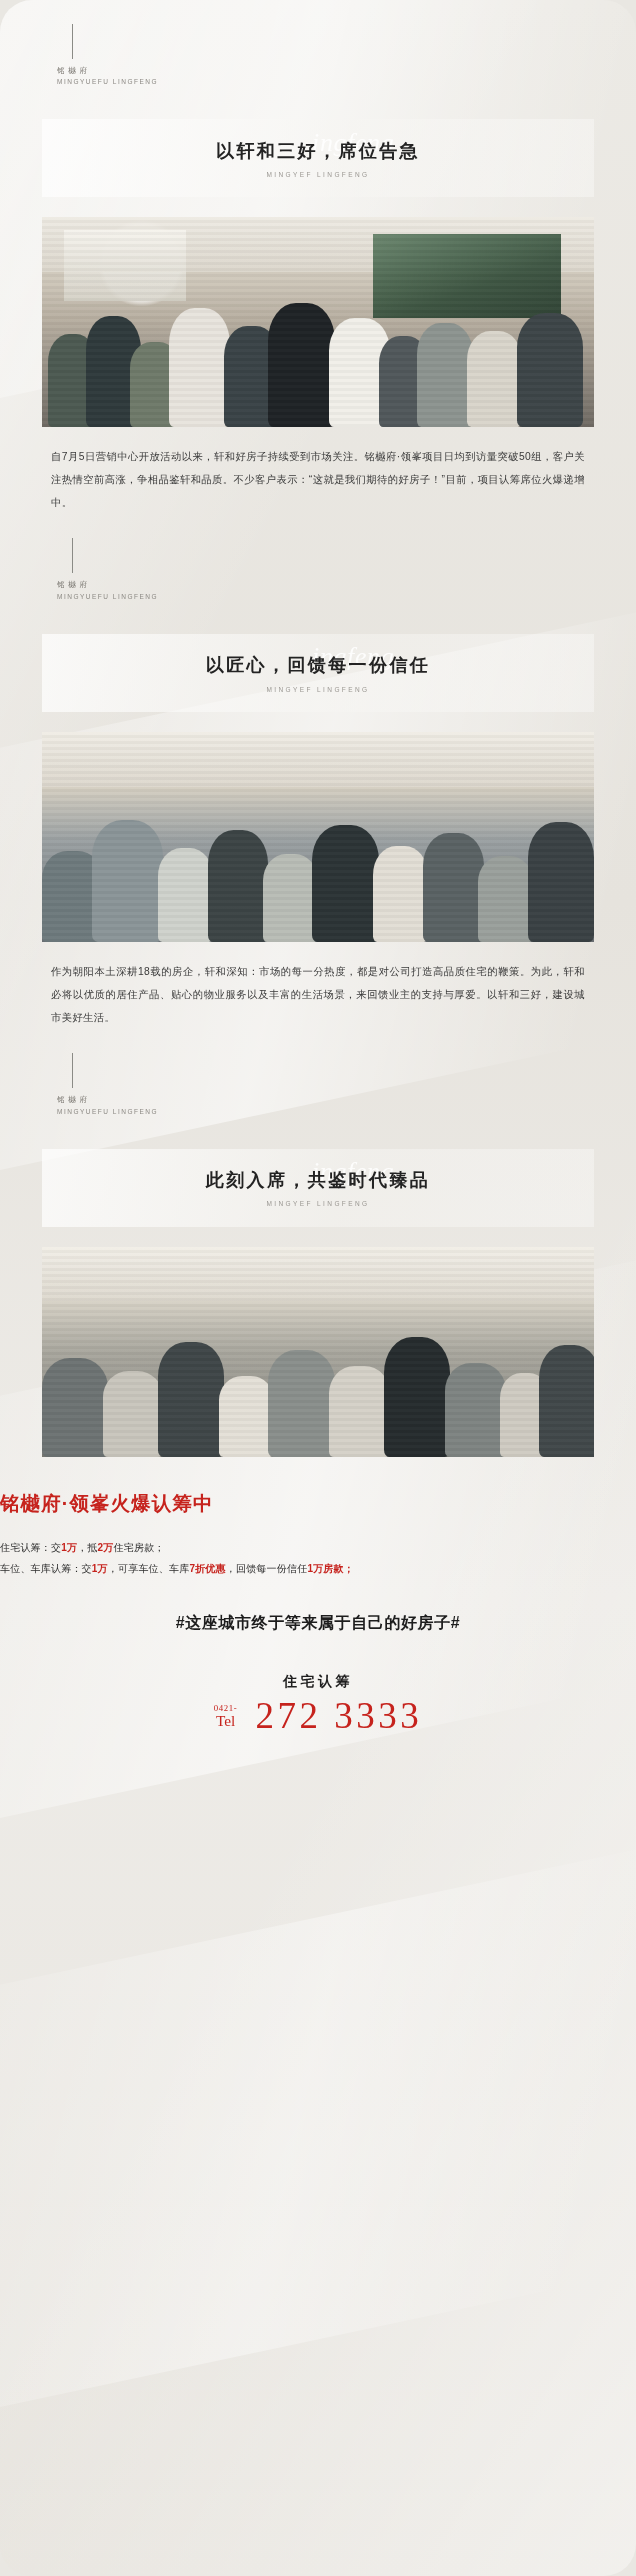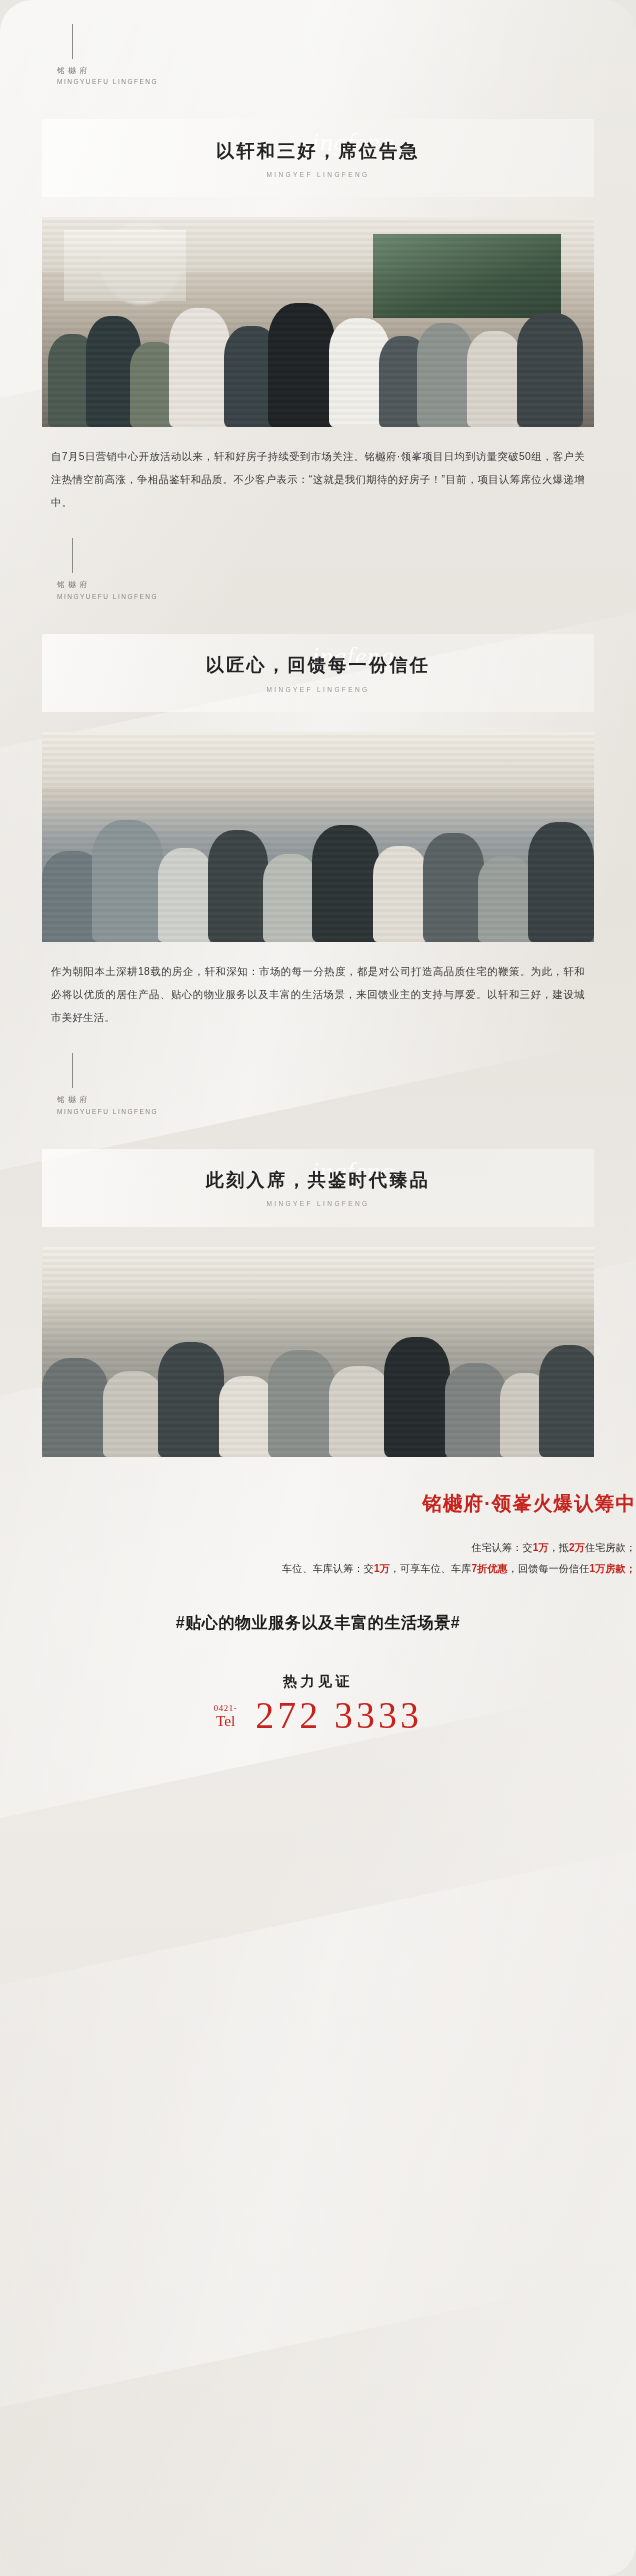--- a/index.html
+++ b/index.html
@@ -184,21 +184,21 @@
     line-height: 2.25;
     letter-spacing: 0.4px;
     color: #3a3a3a;
     text-align: justify;
   }
   .copy p { margin: 0; }
 
   
   .promo {
     margin-top: 33px;
-    text-align: right;
+    text-align: left;
     padding-bottom: 5.9px;
   }
   .promo h3 {
     margin: 0 0 20px 0;
     font-size: 19.4px;
     font-weight: 700;
     letter-spacing: 1.2px;
     color: #c6231d;
   }
   .promo .line {
@@ -374,24 +374,24 @@
       </div>
       <div class="grain"></div>
     </div>
 
     <div class="promo">
       <h3>铭樾府·领峯火爆认筹中</h3>
       <div class="line"><span>住宅认筹：交</span><span class="hot">1万</span><span>，抵</span><span class="hot">2万</span><span>住宅房款；</span></div>
       <div class="line"><span>车位、车库认筹：交</span><span class="hot">1万</span><span>，可享车位、车库</span><span class="hot">7折优惠</span><span>，回馈每一份信任</span><span class="hot">1万房款；</span></div>
     </div>
 
-    <div class="slogan">#贴心的物业服务以及丰富的生活场景#</div>
+    <div class="slogan">#这座城市终于等来属于自己的好房子#</div>
 
     <div class="hotline">
-      <div class="label">热力见证</div>
+      <div class="label">住宅认筹</div>
       <div class="numrow">
         <div class="area">
           <span class="code">0421-</span>
           <span class="tel">Tel</span>
         </div>
         <div class="digits">272 3333</div>
       </div>
     </div>
 
   </div>

